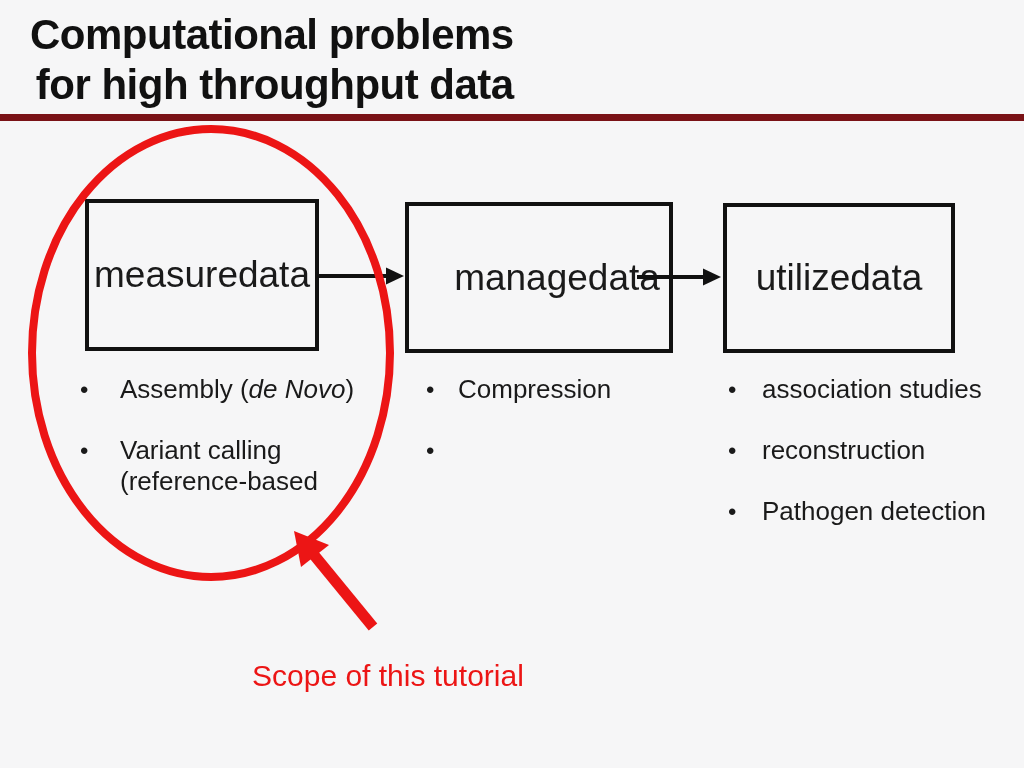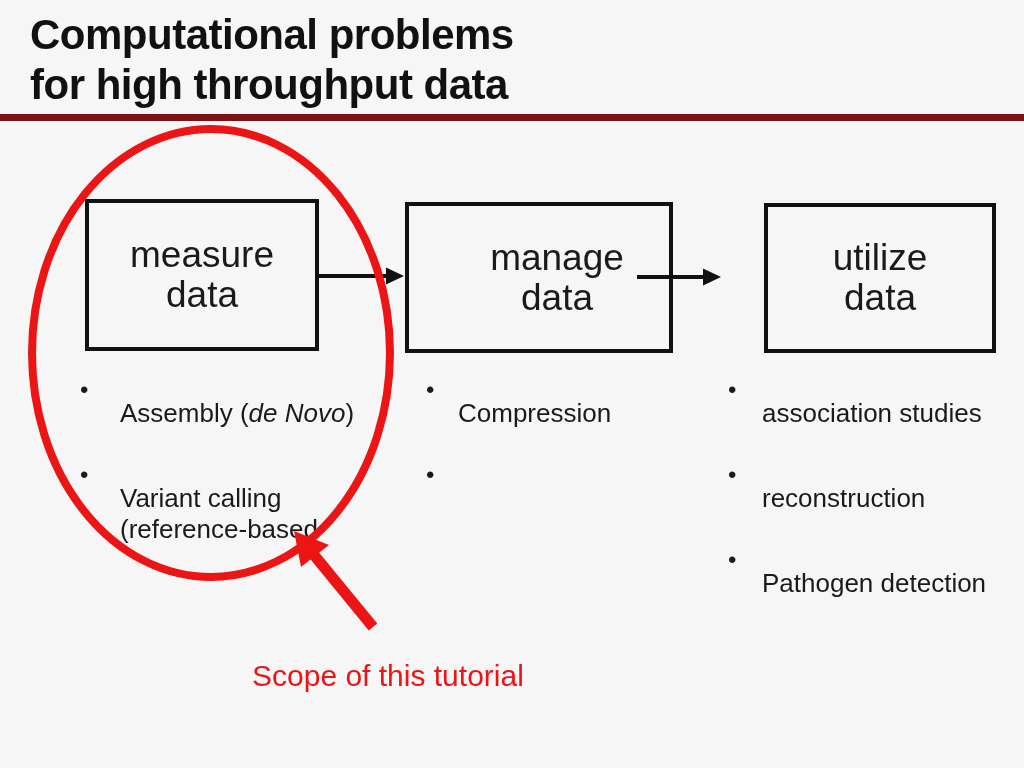--- a/index.html
+++ b/index.html
@@ -20,67 +20,68 @@
   
   .title {
     position: absolute;
     left: 30px;
     top: 10px;
     font-size: 42px;
     font-weight: 700;
     line-height: 50px;
     letter-spacing: -0.5px;
     color: #111;
+    text-align: right;
   }
   .title .tl { display: block; }
 
   
   .rule {
     position: absolute;
     left: 0;
     top: 114px;
     width: 1024px;
     height: 7px;
     background: #7a1216;
   }
 
   
   .box {
     position: absolute;
     border: 4px solid #111;
     background: transparent;
     display: flex;
-    flex-direction: column;
+    flex-direction: row;
     justify-content: center;
     align-items: center;
     font-size: 37px;
     line-height: 40px;
     color: #1a1a1a;
   }
   #box1 { left: 85px;  top: 199px; width: 226px; height: 144px; }
   #box2 { left: 405px; top: 202px; width: 224px; height: 143px; padding-left: 36px; }
-  #box3 { left: 764px; top: 203px; width: 224px; height: 142px; }
+  #box3 { left: 723px; top: 203px; width: 224px; height: 142px; }
 
   
   .col {
     position: absolute;
     font-size: 26px;
     line-height: 31px;
     color: #1a1a1a;
   }
   #col1 { left: 80px;  top: 374px; width: 300px; }
   #col2 { left: 426px; top: 374px; width: 260px; }
   #col3 { left: 728px; top: 374px; width: 285px; }
   .item { display: flex; margin-bottom: 30px; }
   .item:last-child { margin-bottom: 0; }
   .marker { flex: 0 0 auto; font-size: 24px; }
   #col1 .marker { width: 40px; }
   #col2 .marker { width: 32px; }
   #col3 .marker { width: 34px; }
-  .btext { flex: 1 1 auto; margin-top: 24px; }
+  .btext { flex: 1 1 auto; }
   .bline { display: block; }
 
   
   .scope-label {
     position: absolute;
     left: 252px;
     top: 656px;
     font-size: 30px;
     line-height: 40px;
     color: #ec1515;

